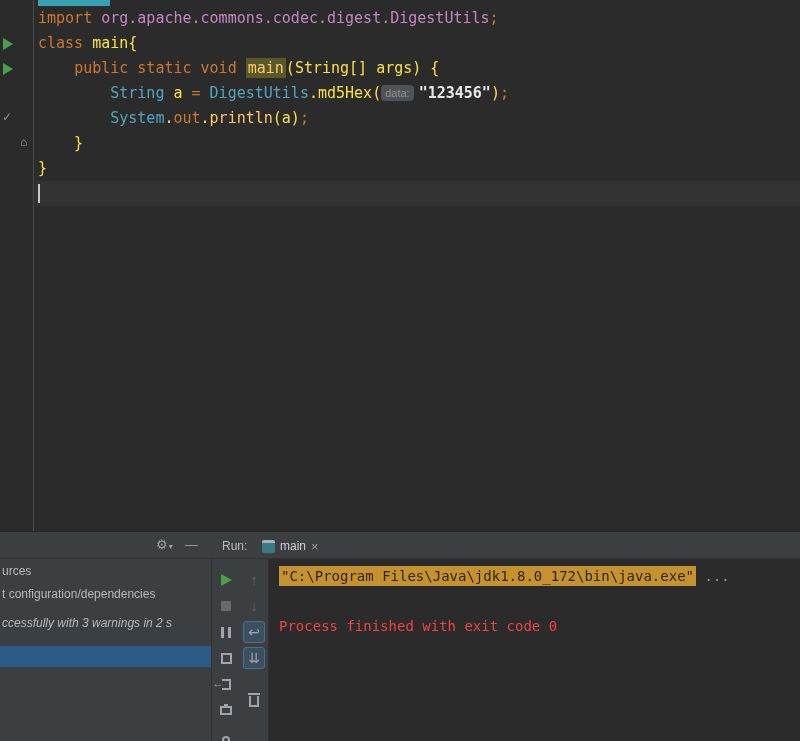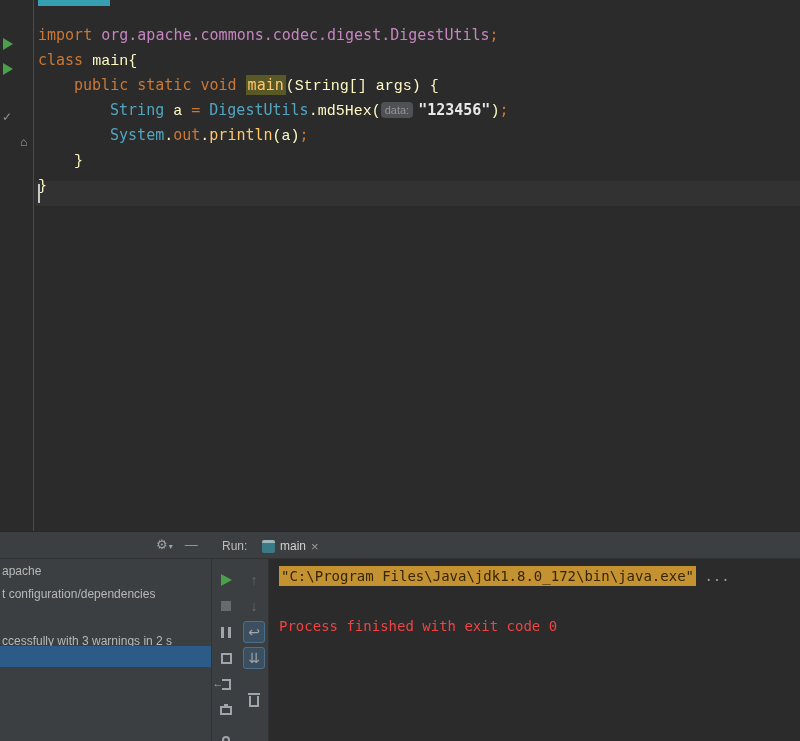--- a/index.html
+++ b/index.html
@@ -6,29 +6,29 @@
   html,body{width:800px;height:741px;background:#2b2b2b;overflow:hidden;
     font-family:"Liberation Sans",sans-serif;}
 
   
   .editor{position:absolute;left:0;top:0;width:800px;height:531px;background:#2b2b2b;}
   .gutter{position:absolute;left:0;top:0;width:34px;height:100%;border-right:1px solid #4a4a4a;}
   .tab-fragment{position:absolute;left:38px;top:0;width:72px;height:6px;background:#36a0b0;}
   .current-line{position:absolute;left:35px;right:0;top:181px;height:25px;background:#323232;}
   .caret{position:absolute;left:38px;top:184px;width:2px;height:19px;background:#c8c8c8;}
   .code{position:absolute;left:38px;top:6px;font-family:"DejaVu Sans Mono",monospace;
-    font-size:15px;line-height:25px;white-space:pre;color:#a9b7c6;margin-top:17px;}
+    font-size:15px;line-height:25px;white-space:pre;color:#a9b7c6;}
   .code-line{height:25px;}
   .tok-kw{color:#cc7832;}
   .tok-imp{color:#c586c0;}
   .tok-cls{color:#52a5c0;}
   .tok-mth{color:#ffc66b;}
   .tok-fld{color:#cc7832;}
   .tok-str{color:#e8e8e8;font-weight:bold;}
-  .tok-id{color:#fef9c3;font-family:Liberation Mono, monospace;}
+  .tok-id{color:#fde047;}
   .tok-decl{color:#ffc66b;background:#595928;padding:1px 2px;}
   .tok-chip{background:#4e5254;color:#909498;font-family:"Liberation Sans",sans-serif;
     font-size:11px;border-radius:4px;padding:2px 4px;margin-right:5px;vertical-align:1px;}
   .run-triangle{position:absolute;left:3px;width:0;height:0;border-left:10px solid #4AA14A;
     border-top:6px solid transparent;border-bottom:6px solid transparent;cursor:pointer;}
   .gutter-mark{position:absolute;color:#8c9496;font-size:12px;line-height:14px;}
   .gm-check{left:2px;}
   .gm-bookmark{left:20px;color:#9aa5a8;}
 
   
@@ -110,23 +110,23 @@
     </div>
     <span class="run-label">Run:</span>
     <div class="run-tab">
       <span class="console-icon"></span>
       <span class="tab-text">main</span>
       <span class="tab-close">×</span>
     </div>
   </div>
 
   <div class="left-panel">
-      <div class="msg-row" style="top: 29px;">apache</div>
+      <div class="msg-row" style="top: 29px;">urces</div>
       <div class="msg-row" style="top: 52px;">t configuration/dependencies</div>
-      <div class="msg-row" style="top: 99px;">ccessfully with 3 warnings in 2 s</div>
+      <div class="msg-row" style="top: 81px; font-style: italic;">ccessfully with 3 warnings in 2 s</div>
       <div class="msg-row selected" style="top: 114px;"></div>
     </div>
   <div class="sep sep1"></div>
   <div class="tcol tcol1">
       <div class="tbtn green" style="top: 10px;">
         <span class="i-play"></span>
       </div>
       <div class="tbtn dim" style="top: 36px;">
         <span class="i-stop"></span>
       </div>

